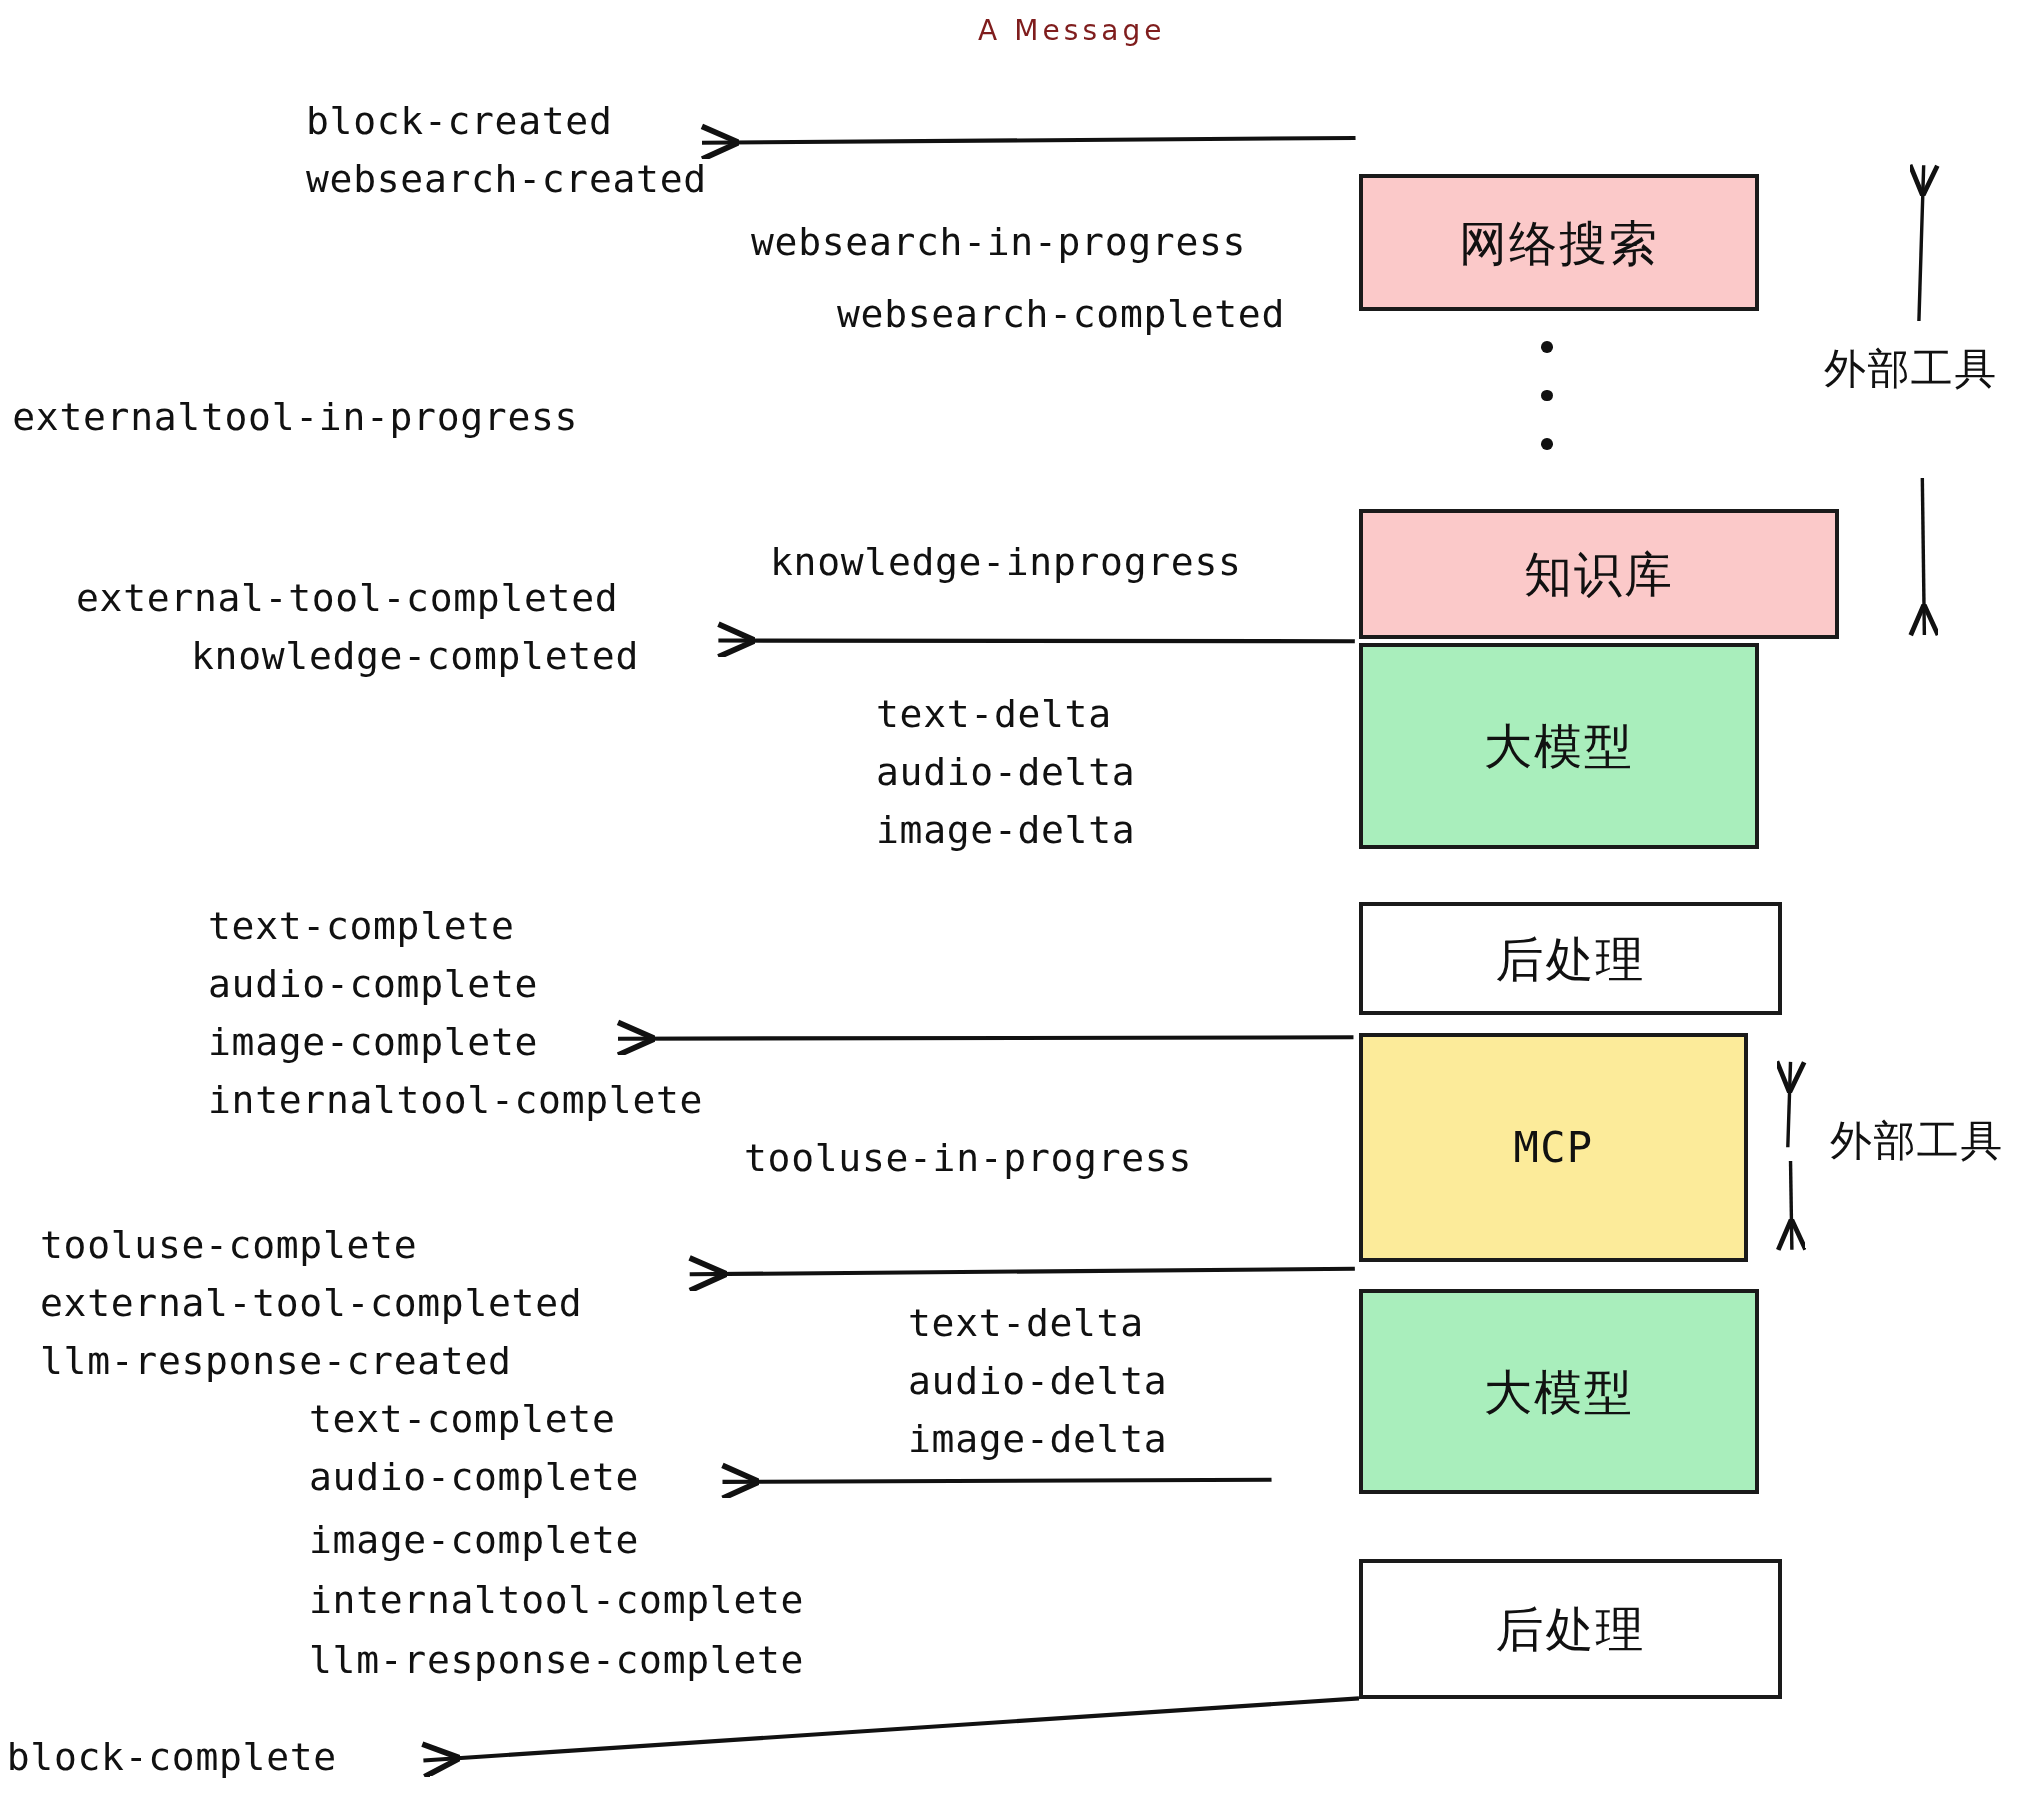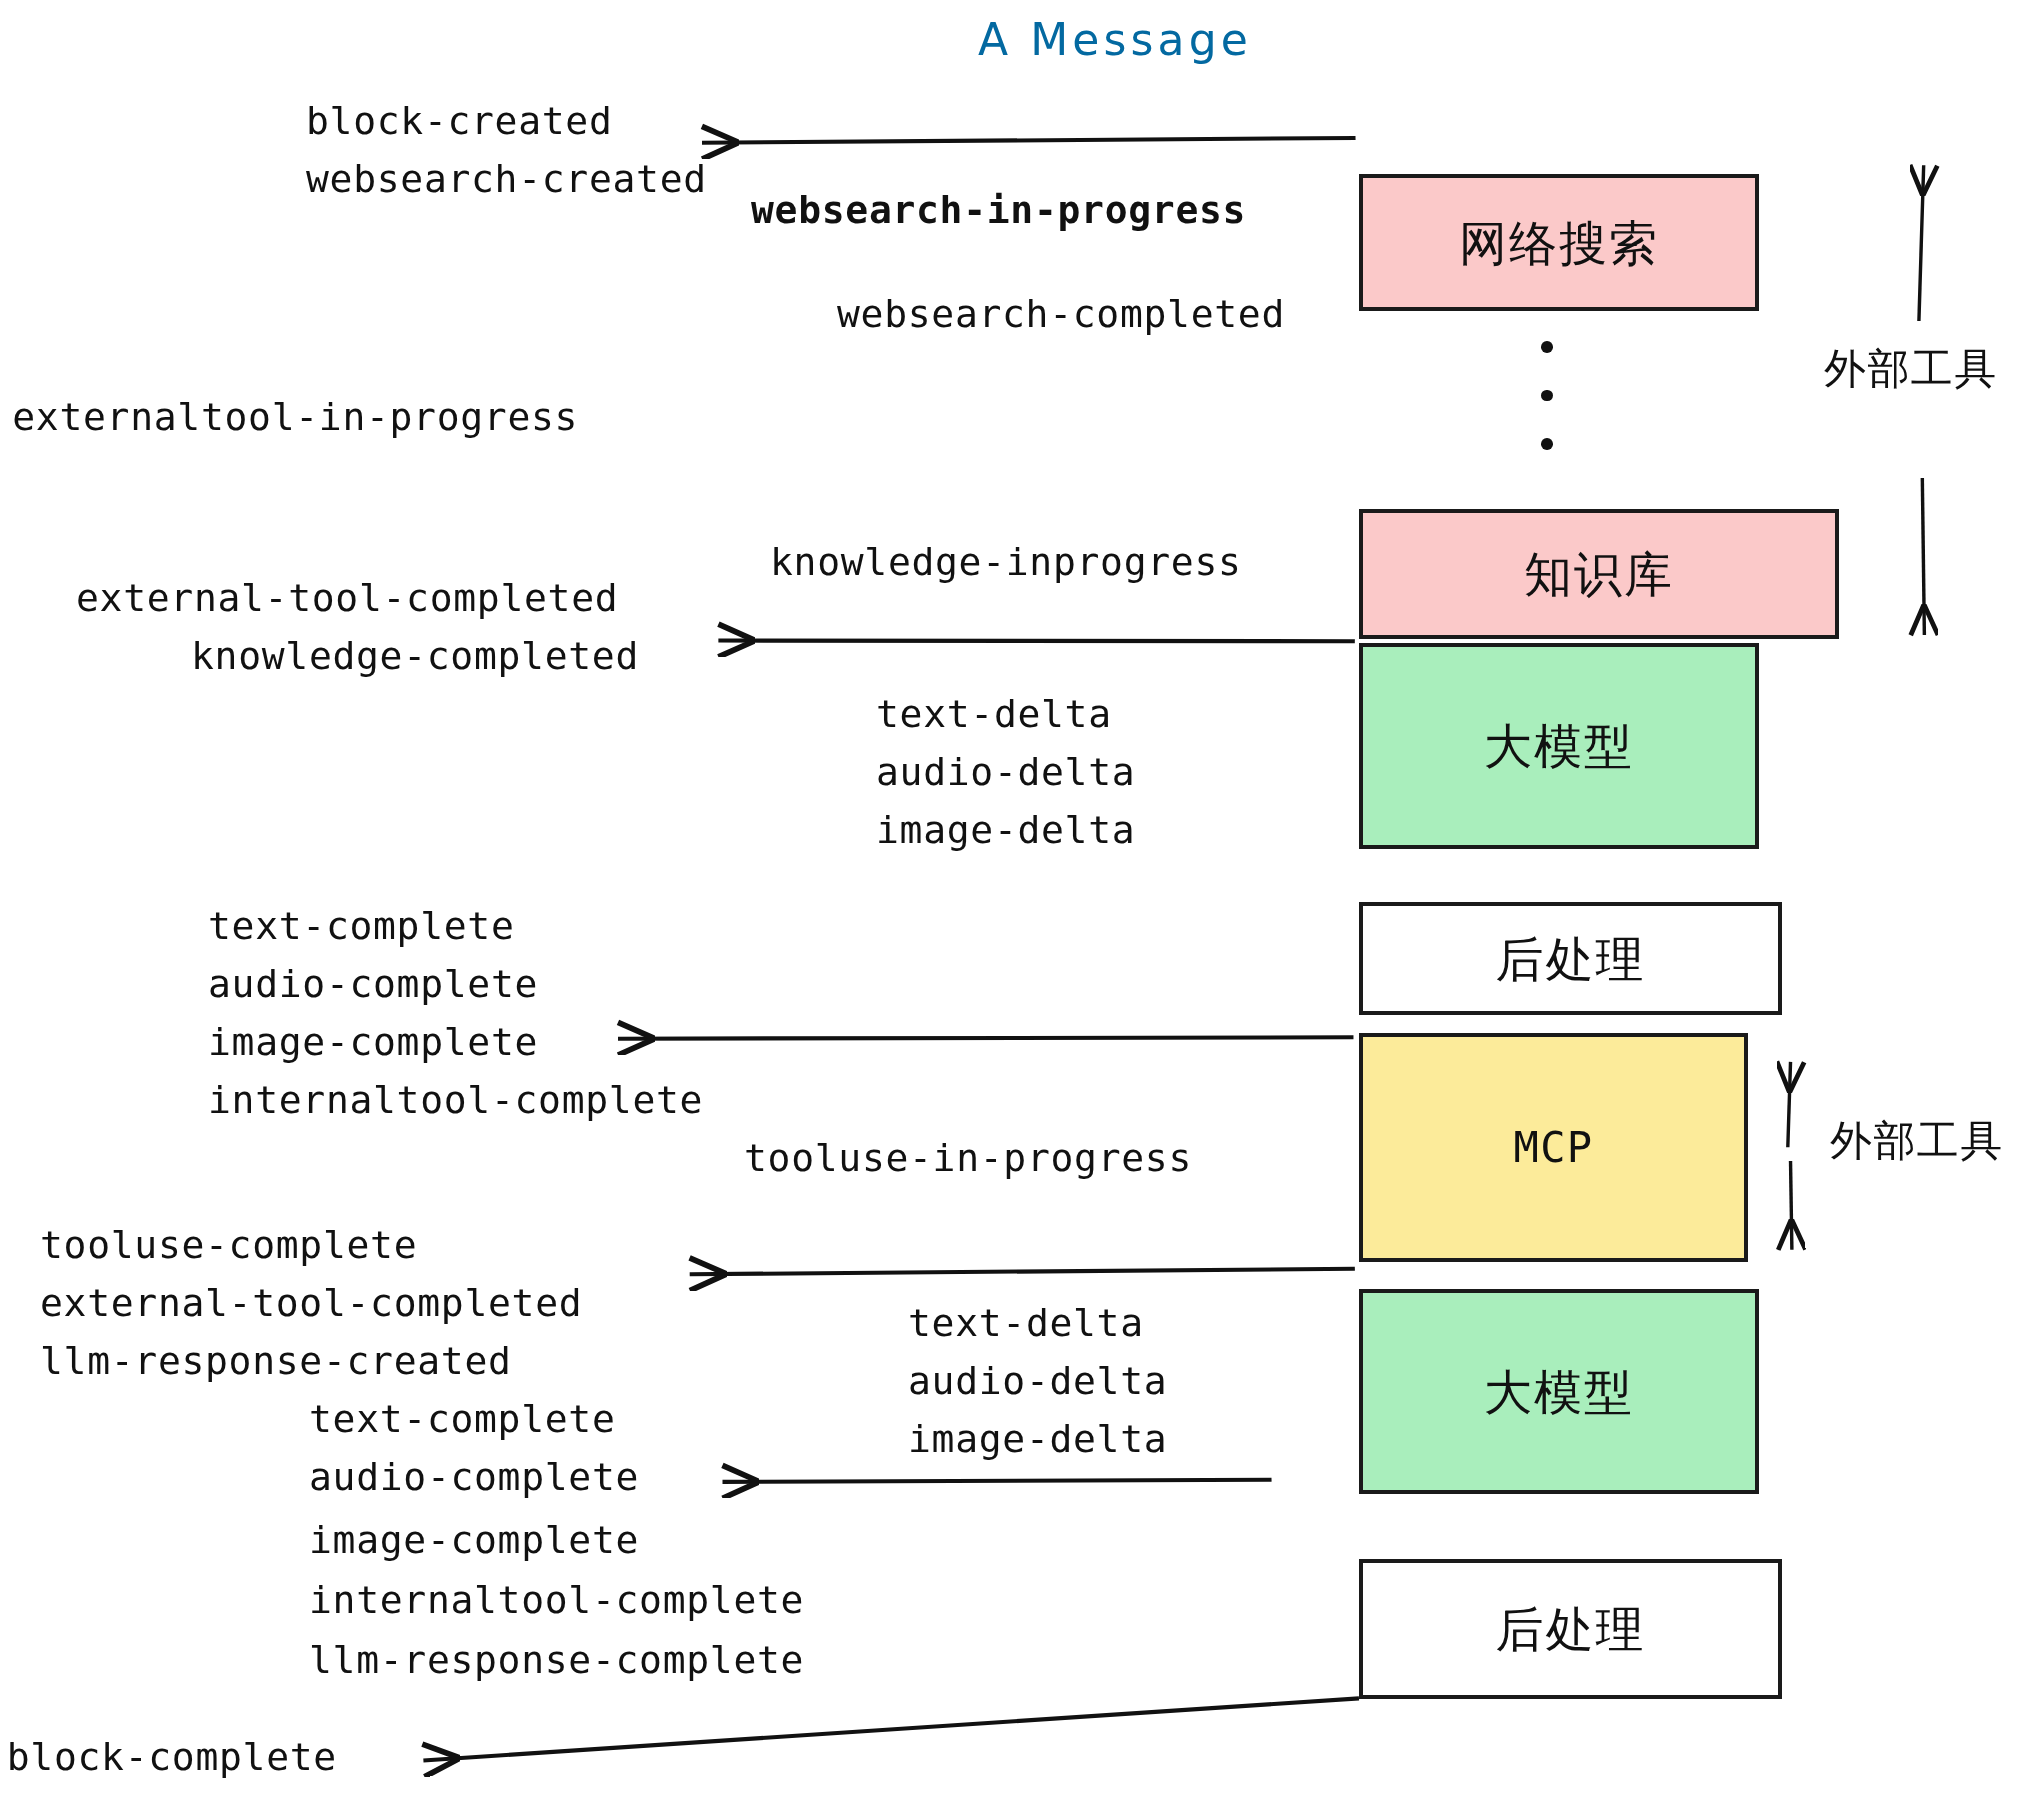--- a/index.html
+++ b/index.html
@@ -19,23 +19,23 @@
     position: absolute;
     font-family: "DejaVu Sans Mono", monospace;
     font-size: 38px;
     color: #111111;
     white-space: nowrap;
     letter-spacing: 0.7px;
   }
   .title {
     position: absolute;
     font-family: "DejaVu Sans", sans-serif;
-    font-size: 44px;
+    font-size: 28px;
     letter-spacing: 4.1px;
-    color: #0369a1;
+    color: #7f1d1d;
     white-space: nowrap;
   }
   .box {
     position: absolute;
     border: 4.8px solid #1a1a1a;
     box-sizing: border-box;
     display: flex;
     align-items: center;
     justify-content: center;
     color: #111111;
@@ -167,21 +167,21 @@
   <div class="box" style="left:1359px; top:1559px; width:423px; height:140px; background:#FFFFFF; border-width:4.1px;">
     <span class="boxlabel">后处理</span>
   </div>
 
   <div class="sidelabel" style="left:1824px; top:341px;">外部工具</div>
   <div class="sidelabel" style="left:1830px; top:1113px;">外部工具</div>
 
   <div class="lbl" style="left:306px; top:99px;">block-created</div>
   <div class="lbl" style="left:306px; top:157px;">websearch-created</div>
 
-  <div class="lbl" style="left:751px; top:188px;font-weight:bold;">websearch-in-progress</div>
+  <div class="lbl" style="left:751px; top:220px;">websearch-in-progress</div>
   <div class="lbl" style="left:794px; top:292px;margin-left:43px;">websearch-completed</div>
 
   <div class="lbl" style="left:12.3px; top:395px;">externaltool-in-progress</div>
 
   <div class="lbl" style="left:770px; top:540px;text-align:right;">knowledge-inprogress</div>
 
   <div class="lbl" style="left:76px; top:576px;">external-tool-completed</div>
   <div class="lbl" style="left:191px; top:634px;">knowledge-completed</div>
 
   <div class="lbl" style="left:876px; top:692px;">text-delta</div>

